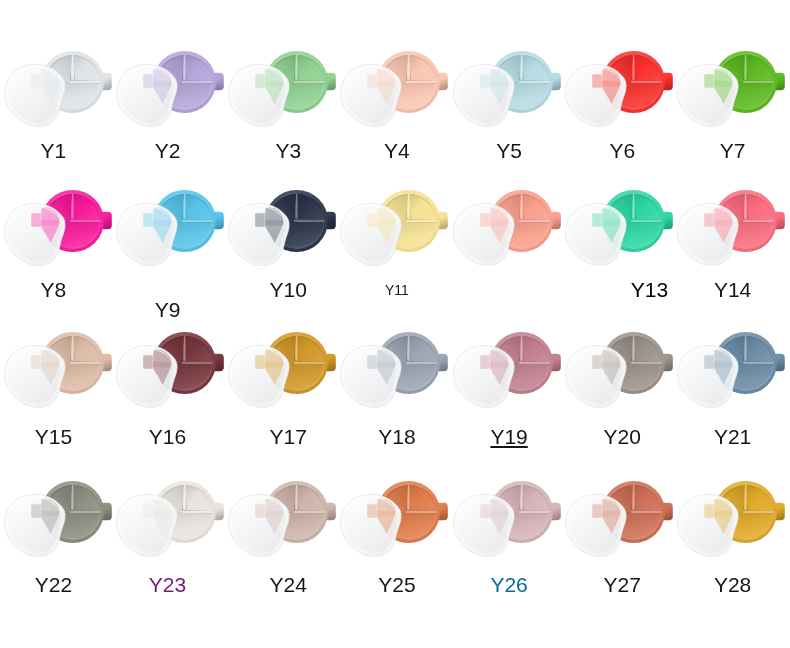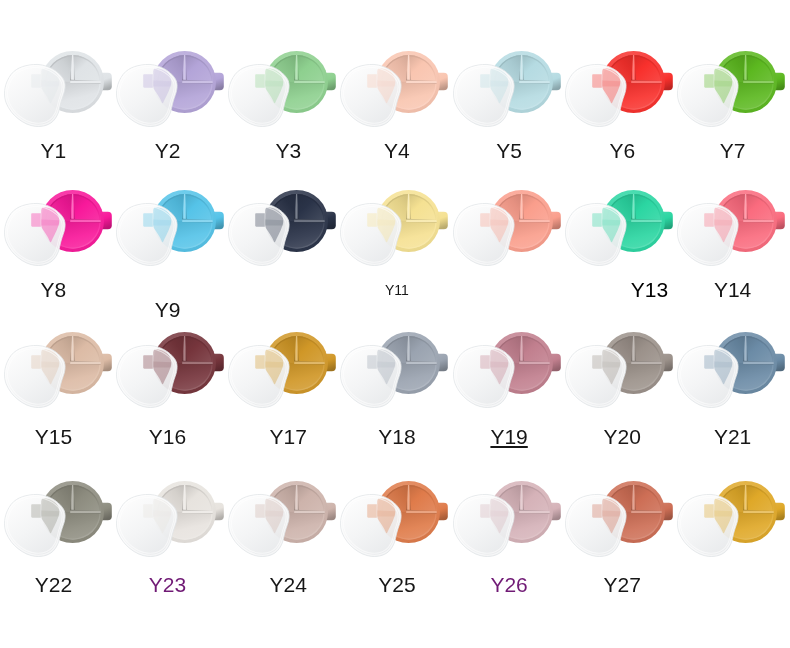--- a/index.html
+++ b/index.html
@@ -909,20 +909,21 @@
   <g clip-path="url(#lid9)">
    <path d="M32.4 74.2h8.4v13.6h-8.4c-.9 0-1.2-.4-1.2-1.2V75.4c0-.8.3-1.2 1.2-1.2Z" fill="#2a3348" fill-opacity="0.33"></path>
    <path d="M43.0 68.5 C49.4 67.4 54.8 70.4 57.5 74.9 C59.6 78.4 59.8 82.7 58.3 87.1 C56.4 92.7 53.2 98.3 51.3 102.6 C50.9 103.6 50.3 103.6 49.9 102.6 C47.8 97.4 44.5 93.1 42.5 90.0 C41.5 88.5 41.2 87.4 41.2 85.6 L41.2 72.6 C41.2 70.0 41.7 68.7 43.0 68.5 Z" fill="#2a3348" fill-opacity="0.33"></path>
    <path d="M41.1 80.4 59.8 81.2 59.1 86.4 41.1 86.4Z" fill="#2a3348" fill-opacity="0.13"></path>
    <path d="M33.5 64.5C45.5 63.4 58.5 70.5 63.4 79.0 65.8 83.2 65.6 88.8 63.2 95.3 61.4 100.2 60.4 104.0 59.6 108.0 58.9 112.0 57.2 116.4 54.2 120.0 50.0 125.0 43.0 127.0 35.6 126.4 23.5 125.3 10.8 114.8 6.2 103.0 3.3 95.5 4.1 86.0 9.0 77.5 14.3 68.3 23.0 65.5 33.5 64.5Z" fill="none" stroke="#ffffff" stroke-width="1.2" stroke-opacity="0.55" transform="translate(35.5,94.0) scale(0.90) translate(-35.5,-94.0)"></path>
    <path d="M33.5 64.5C45.5 63.4 58.5 70.5 63.4 79.0 65.8 83.2 65.6 88.8 63.2 95.3 61.4 100.2 60.4 104.0 59.6 108.0 58.9 112.0 57.2 116.4 54.2 120.0 50.0 125.0 43.0 127.0 35.6 126.4 23.5 125.3 10.8 114.8 6.2 103.0 3.3 95.5 4.1 86.0 9.0 77.5 14.3 68.3 23.0 65.5 33.5 64.5Z" fill="none" stroke="#ffffff" stroke-width="1.3" stroke-opacity="0.55" transform="translate(35.5,94.0) scale(0.962) translate(-35.5,-94.0)"></path>
   </g>
  </g>
 </svg>
     </div>
+    <div class="lbl" style="left: 231.8px; top: 279.8px; color: rgb(22, 22, 22); font-size: 21px;">Y10</div>
     <div class="cell" style="left: 336.4px; top: 138.5px;">
 <svg viewBox="0 0 113 135">
  <defs>
   <clipPath id="cav10">
             <ellipse cx="72.9" cy="82.4" rx="27.8" ry="27.3"></ellipse>
           </clipPath>
   <clipPath id="lid10">
             <path d="M33.5 64.5C45.5 63.4 58.5 70.5 63.4 79.0 65.8 83.2 65.6 88.8 63.2 95.3 61.4 100.2 60.4 104.0 59.6 108.0 58.9 112.0 57.2 116.4 54.2 120.0 50.0 125.0 43.0 127.0 35.6 126.4 23.5 125.3 10.8 114.8 6.2 103.0 3.3 95.5 4.1 86.0 9.0 77.5 14.3 68.3 23.0 65.5 33.5 64.5Z"></path>
           </clipPath>
   <radialGradient id="out10" cx="0.42" cy="0.22" r="0.95">
@@ -2347,21 +2348,21 @@
   <g clip-path="url(#lid25)">
    <path d="M32.4 74.2h8.4v13.6h-8.4c-.9 0-1.2-.4-1.2-1.2V75.4c0-.8.3-1.2 1.2-1.2Z" fill="#d5b2b8" fill-opacity="0.33"></path>
    <path d="M43.0 68.5 C49.4 67.4 54.8 70.4 57.5 74.9 C59.6 78.4 59.8 82.7 58.3 87.1 C56.4 92.7 53.2 98.3 51.3 102.6 C50.9 103.6 50.3 103.6 49.9 102.6 C47.8 97.4 44.5 93.1 42.5 90.0 C41.5 88.5 41.2 87.4 41.2 85.6 L41.2 72.6 C41.2 70.0 41.7 68.7 43.0 68.5 Z" fill="#d5b2b8" fill-opacity="0.33"></path>
    <path d="M41.1 80.4 59.8 81.2 59.1 86.4 41.1 86.4Z" fill="#d5b2b8" fill-opacity="0.13"></path>
    <path d="M33.5 64.5C45.5 63.4 58.5 70.5 63.4 79.0 65.8 83.2 65.6 88.8 63.2 95.3 61.4 100.2 60.4 104.0 59.6 108.0 58.9 112.0 57.2 116.4 54.2 120.0 50.0 125.0 43.0 127.0 35.6 126.4 23.5 125.3 10.8 114.8 6.2 103.0 3.3 95.5 4.1 86.0 9.0 77.5 14.3 68.3 23.0 65.5 33.5 64.5Z" fill="none" stroke="#ffffff" stroke-width="1.2" stroke-opacity="0.55" transform="translate(35.5,94.0) scale(0.90) translate(-35.5,-94.0)"></path>
    <path d="M33.5 64.5C45.5 63.4 58.5 70.5 63.4 79.0 65.8 83.2 65.6 88.8 63.2 95.3 61.4 100.2 60.4 104.0 59.6 108.0 58.9 112.0 57.2 116.4 54.2 120.0 50.0 125.0 43.0 127.0 35.6 126.4 23.5 125.3 10.8 114.8 6.2 103.0 3.3 95.5 4.1 86.0 9.0 77.5 14.3 68.3 23.0 65.5 33.5 64.5Z" fill="none" stroke="#ffffff" stroke-width="1.3" stroke-opacity="0.55" transform="translate(35.5,94.0) scale(0.962) translate(-35.5,-94.0)"></path>
   </g>
  </g>
 </svg>
     </div>
-    <div class="lbl" style="left: 452.6px; top: 575.4px; color: #701a75; font-size: 21px;">Y26</div>
+    <div class="lbl" style="left: 452.6px; top: 575.4px; color: #0369a1; font-size: 21px;">Y26</div>
     <div class="cell" style="left: 560.6px; top: 430.2px;">
 <svg viewBox="0 0 113 135">
  <defs>
   <clipPath id="cav26">
             <ellipse cx="72.9" cy="82.4" rx="27.8" ry="27.3"></ellipse>
           </clipPath>
   <clipPath id="lid26">
             <path d="M33.5 64.5C45.5 63.4 58.5 70.5 63.4 79.0 65.8 83.2 65.6 88.8 63.2 95.3 61.4 100.2 60.4 104.0 59.6 108.0 58.9 112.0 57.2 116.4 54.2 120.0 50.0 125.0 43.0 127.0 35.6 126.4 23.5 125.3 10.8 114.8 6.2 103.0 3.3 95.5 4.1 86.0 9.0 77.5 14.3 68.3 23.0 65.5 33.5 64.5Z"></path>
           </clipPath>
   <radialGradient id="out26" cx="0.42" cy="0.22" r="0.95">
@@ -2527,13 +2528,14 @@
   <g clip-path="url(#lid27)">
    <path d="M32.4 74.2h8.4v13.6h-8.4c-.9 0-1.2-.4-1.2-1.2V75.4c0-.8.3-1.2 1.2-1.2Z" fill="#dfa828" fill-opacity="0.33"></path>
    <path d="M43.0 68.5 C49.4 67.4 54.8 70.4 57.5 74.9 C59.6 78.4 59.8 82.7 58.3 87.1 C56.4 92.7 53.2 98.3 51.3 102.6 C50.9 103.6 50.3 103.6 49.9 102.6 C47.8 97.4 44.5 93.1 42.5 90.0 C41.5 88.5 41.2 87.4 41.2 85.6 L41.2 72.6 C41.2 70.0 41.7 68.7 43.0 68.5 Z" fill="#dfa828" fill-opacity="0.33"></path>
    <path d="M41.1 80.4 59.8 81.2 59.1 86.4 41.1 86.4Z" fill="#dfa828" fill-opacity="0.13"></path>
    <path d="M33.5 64.5C45.5 63.4 58.5 70.5 63.4 79.0 65.8 83.2 65.6 88.8 63.2 95.3 61.4 100.2 60.4 104.0 59.6 108.0 58.9 112.0 57.2 116.4 54.2 120.0 50.0 125.0 43.0 127.0 35.6 126.4 23.5 125.3 10.8 114.8 6.2 103.0 3.3 95.5 4.1 86.0 9.0 77.5 14.3 68.3 23.0 65.5 33.5 64.5Z" fill="none" stroke="#ffffff" stroke-width="1.2" stroke-opacity="0.55" transform="translate(35.5,94.0) scale(0.90) translate(-35.5,-94.0)"></path>
    <path d="M33.5 64.5C45.5 63.4 58.5 70.5 63.4 79.0 65.8 83.2 65.6 88.8 63.2 95.3 61.4 100.2 60.4 104.0 59.6 108.0 58.9 112.0 57.2 116.4 54.2 120.0 50.0 125.0 43.0 127.0 35.6 126.4 23.5 125.3 10.8 114.8 6.2 103.0 3.3 95.5 4.1 86.0 9.0 77.5 14.3 68.3 23.0 65.5 33.5 64.5Z" fill="none" stroke="#ffffff" stroke-width="1.3" stroke-opacity="0.55" transform="translate(35.5,94.0) scale(0.962) translate(-35.5,-94.0)"></path>
   </g>
  </g>
 </svg>
     </div>
+    <div class="lbl" style="left: 676.1px; top: 575.4px; color: rgb(22, 22, 22); font-size: 21px;">Y28</div>
   </div>
 
 </body></html>

